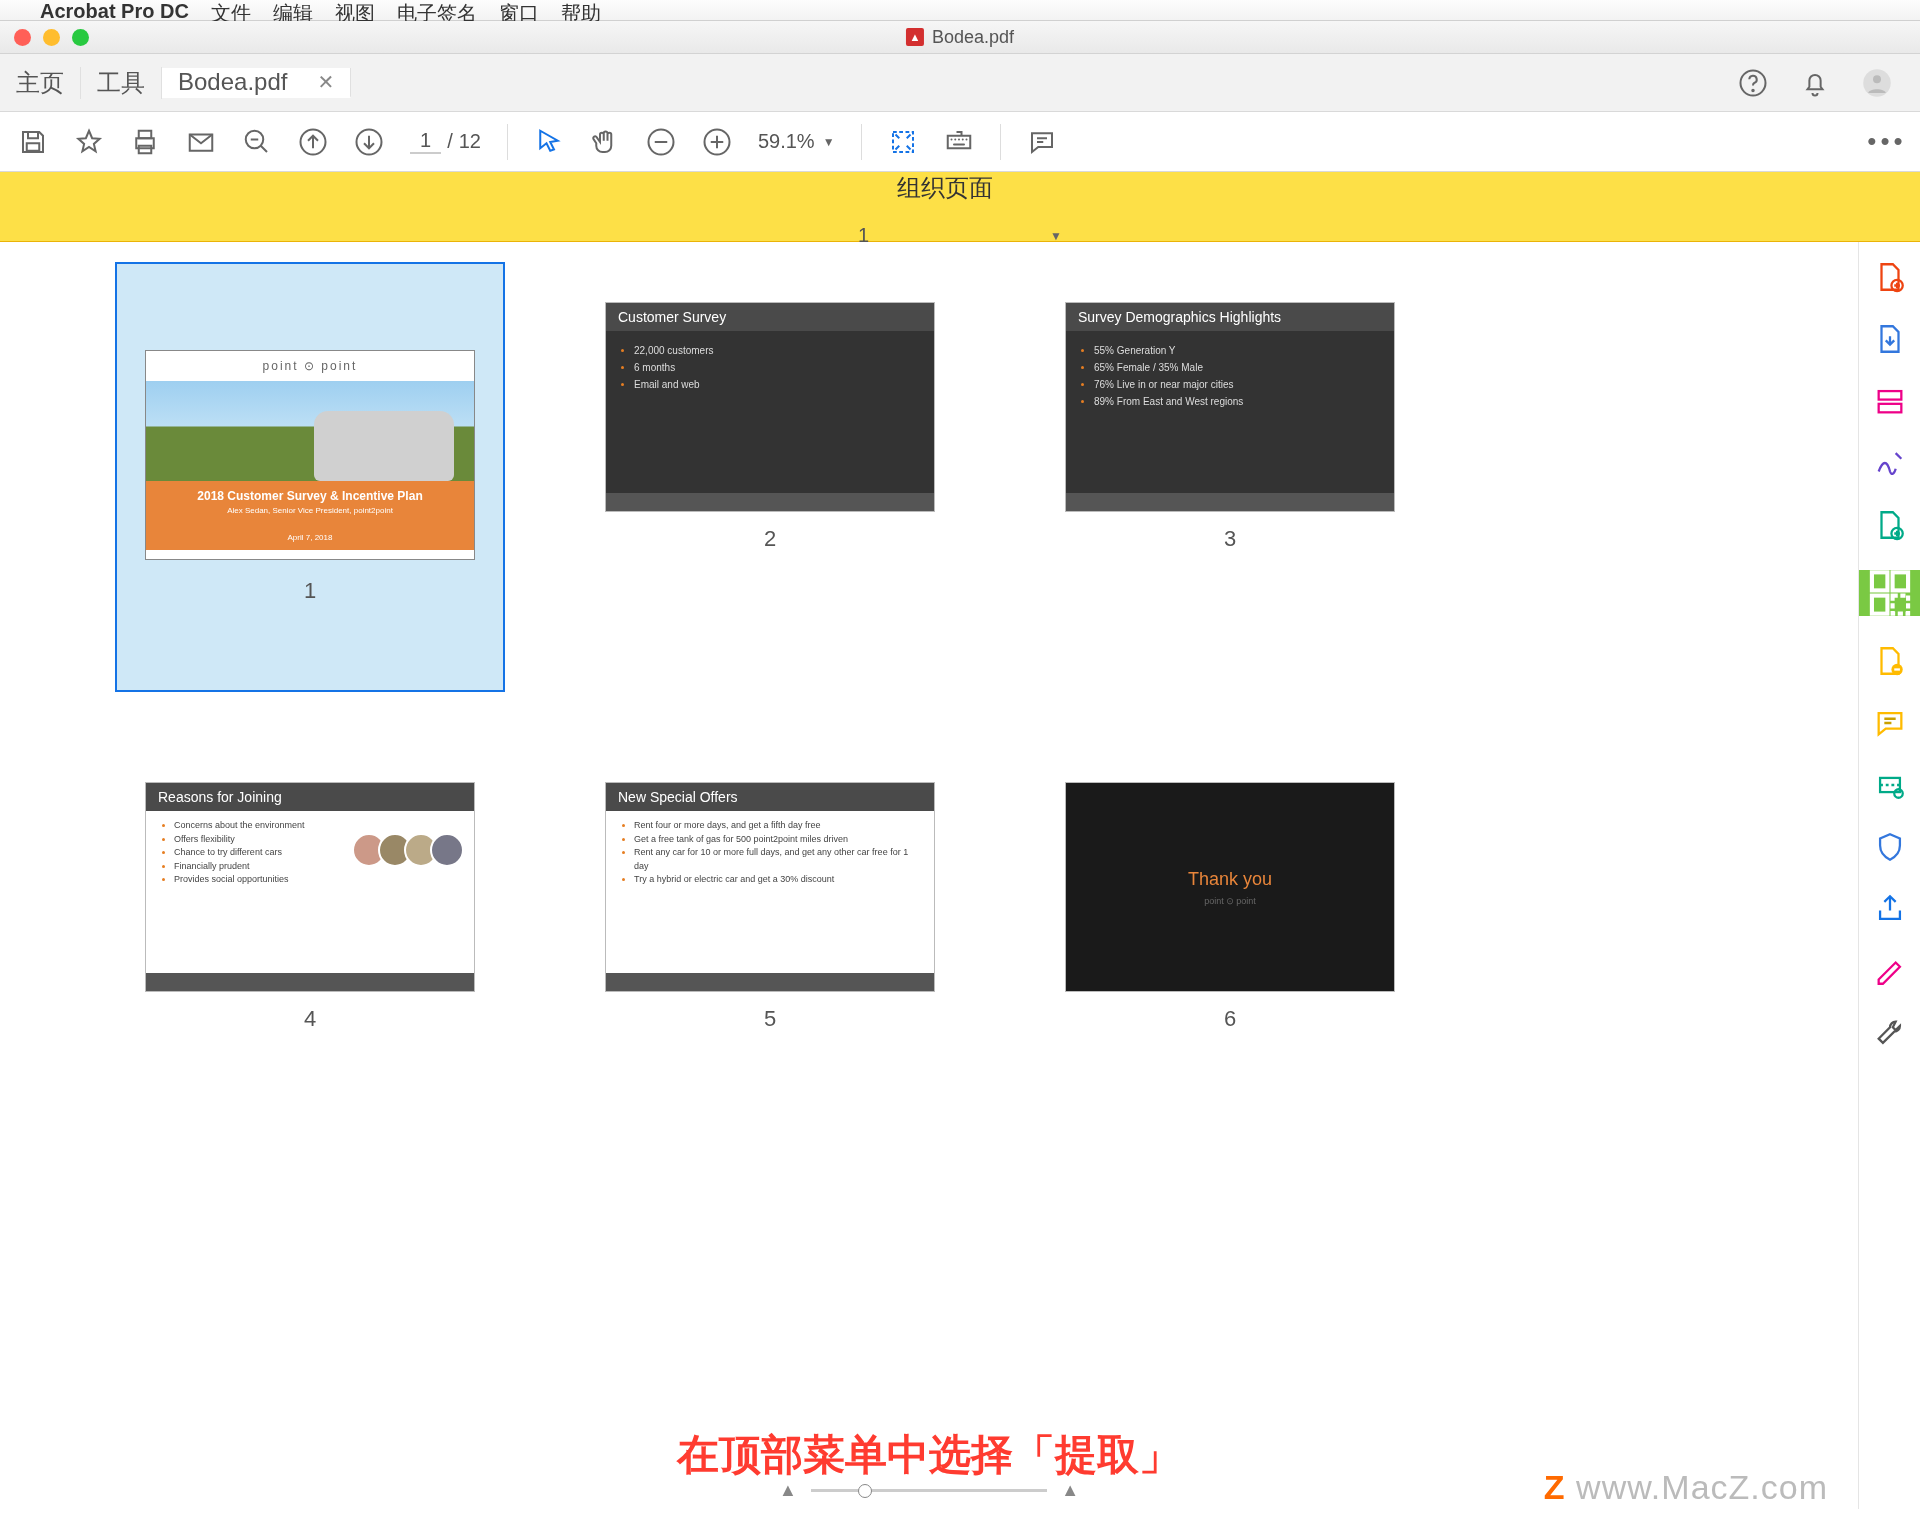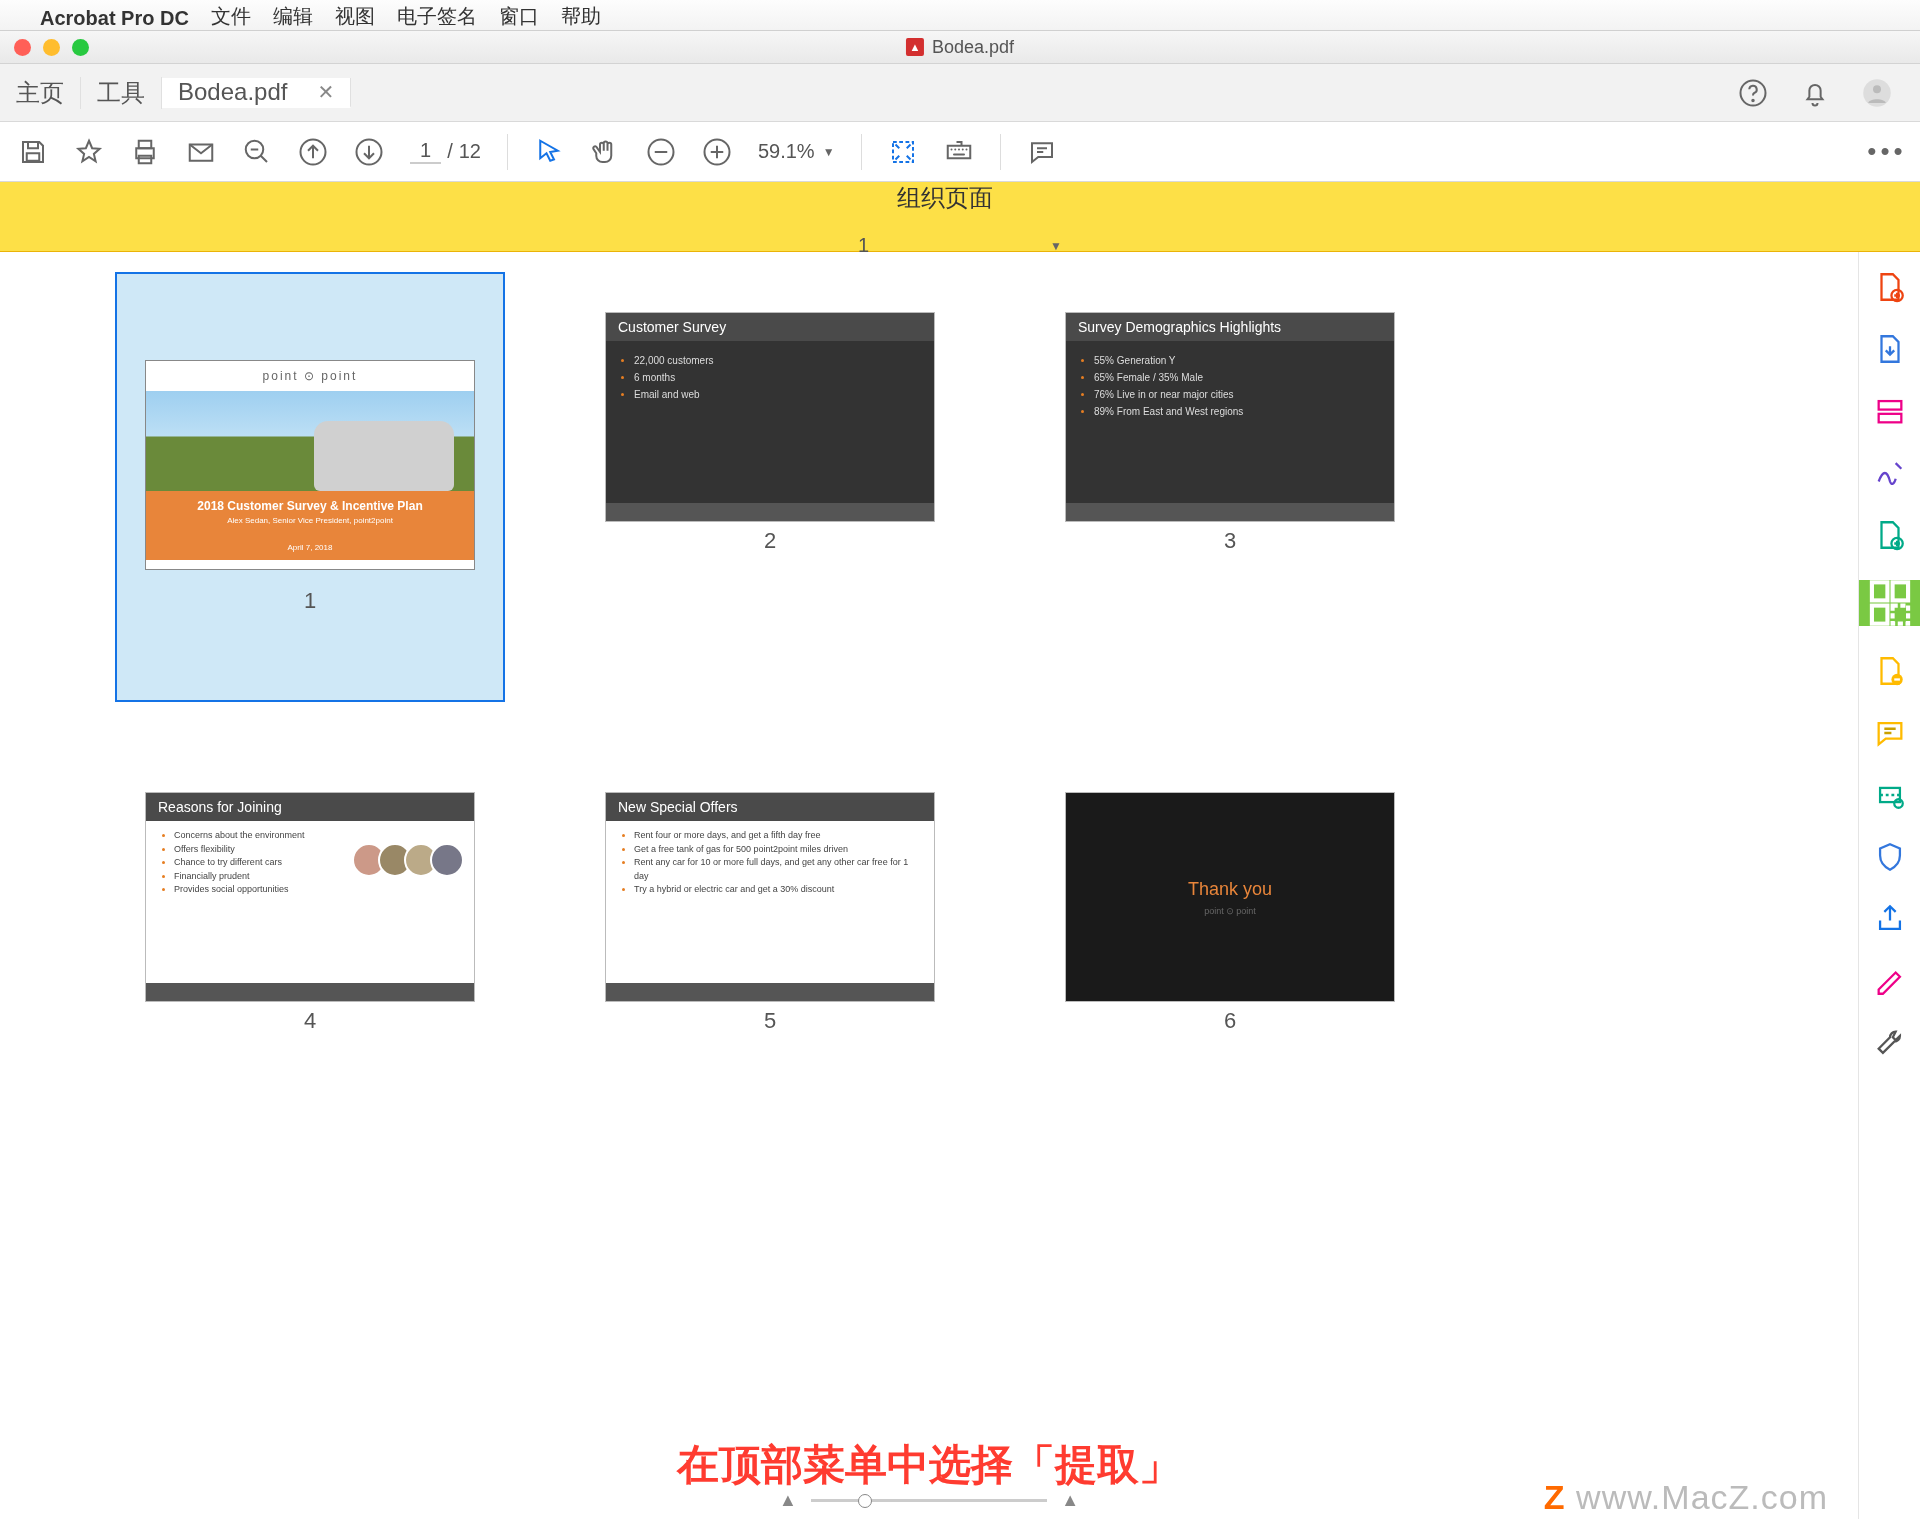--- a/index.html
+++ b/index.html
@@ -1,17 +1,17 @@
 <!DOCTYPE html>
 <html><head>
 <meta charset="utf-8">
 <style>
 * { margin: 0; padding: 0; box-sizing: border-box; font-family: -apple-system, "Helvetica Neue", Arial, sans-serif; }
 body { width: 1920px; height: 1523px; background: #fff; overflow: hidden; transform-origin: top left; }
-.mac-menubar { height: 31px; background: linear-gradient(#fdfdfd,#f3f3f3); border-bottom: 1px solid #d0d0d0; display: flex; align-items: flex-end; padding: 0 18px; gap: 22px; font-size: 20px; font-weight: 500; color: #333; }
+.mac-menubar { height: 21px; background: linear-gradient(#fdfdfd,#f3f3f3); border-bottom: 1px solid #d0d0d0; display: flex; align-items: flex-start; padding: 0 18px; gap: 22px; font-size: 20px; font-weight: 500; color: #333; }
 .mac-menubar .apple { font-size: 22px; }
 .mac-menubar .appname { font-weight: 700; }
 .window-titlebar { height: 33px; background: linear-gradient(#f6f6f6,#e9e9e9); border-bottom: 1px solid #d3d3d3; display: flex; align-items: center; position: relative; }
 .traffic { display: flex; gap: 12px; padding-left: 14px; }
 .traffic span { width: 17px; height: 17px; border-radius: 50%; display: block; }
 .tl-close { background:#ff5f57; } .tl-min{background:#ffbd2e;} .tl-max{background:#28c940;}
 .win-title { position: absolute; left: 50%; transform: translateX(-50%); display: flex; align-items: center; gap: 8px; font-size: 18px; color: #555; }
 .pdf-badge { width: 18px; height: 18px; background:#d32f2f; color:#fff; font-size: 11px; display:flex; align-items:center; justify-content:center; border-radius:2px; font-weight:700;}
 .tabbar { height: 58px; display: flex; align-items: stretch; border-bottom: 1px solid #d9d9d9; background:#f2f2f2; }
 .tab-left { display: flex; align-items: center; }
@@ -30,21 +30,21 @@
 .page-select { width: 220px; height:38px; border:none; border-bottom:2px solid #ccc; background:transparent; font-size:20px; color:#555; display:flex; align-items:center; justify-content:space-between; padding:0 8px;}
 .tbtn { display:flex; gap:20px; font-size:22px; color:#444; padding: 6px 10px; border-radius:4px; cursor:pointer;margin-top:6px;}
 .tbtn svg { width:28px; height:28px; }
 .highlight-extract { border: 6px solid #ff3b30; border-radius:6px; padding:6px 14px; }
 .highlight-extract .ext-ico { color:#1473e6; }
 .highlight-extract .ext-txt { color:#1473e6; font-weight:600; }
 .close-pill { margin-left:auto; border:2px solid #888; border-radius:22px; padding:14px 28px; font-size:30px; color:#555; cursor:pointer;}
 .workspace { display:flex; height: calc(1523px - 35px - 33px - 58px - 60px - 70px); }
 .thumb-area { flex:1; overflow:auto; background:#fff; padding: 60px 40px; position:relative;}
 .thumb-grid { display:grid; grid-template-columns: repeat(3, 380px); gap: 90px 80px; justify-content:start; margin-left:80px;}
-.thumb-cell { display:flex; flex-direction:column; align-items:center; gap:6px;}
+.thumb-cell { display:flex; flex-direction:column; align-items:center; gap:14px;}
 .thumb-page { width: 330px; height: 210px; border:1px solid #bbb; background:#333; position:relative; overflow:hidden; }
 .thumb-selected-wrap { width: 390px; height: 430px; background:#cfe8f7; border:2px solid #1473e6; display:flex; align-items:center; justify-content:center; flex-direction:column; gap:18px; margin-top:-40px;}
 .thumb-selected-wrap .thumb-page { border:1px solid #888; }
 .page-num { font-size:22px; color:#555; }
 .slide-header { background:#4a4a4a; color:#fff; padding:6px 12px; font-size:14px; }
 .slide-body { background:#333; padding:12px 14px; font-size:10px; color:#ddd; line-height:1.5; }
 .slide-body li { list-style: disc; margin-left:14px; margin-bottom:2px; color:#e67e22;}
 .slide-body li span{ color:#ddd;}
 .slide-footer { position:absolute; bottom:0; left:0; right:0; height:18px; background:#555; }
 .right-rail { width: 62px; background:#fff; border-left:1px solid #e5e5e5; display:flex; flex-direction:column; align-items:center; padding-top:18px; gap:28px;}

